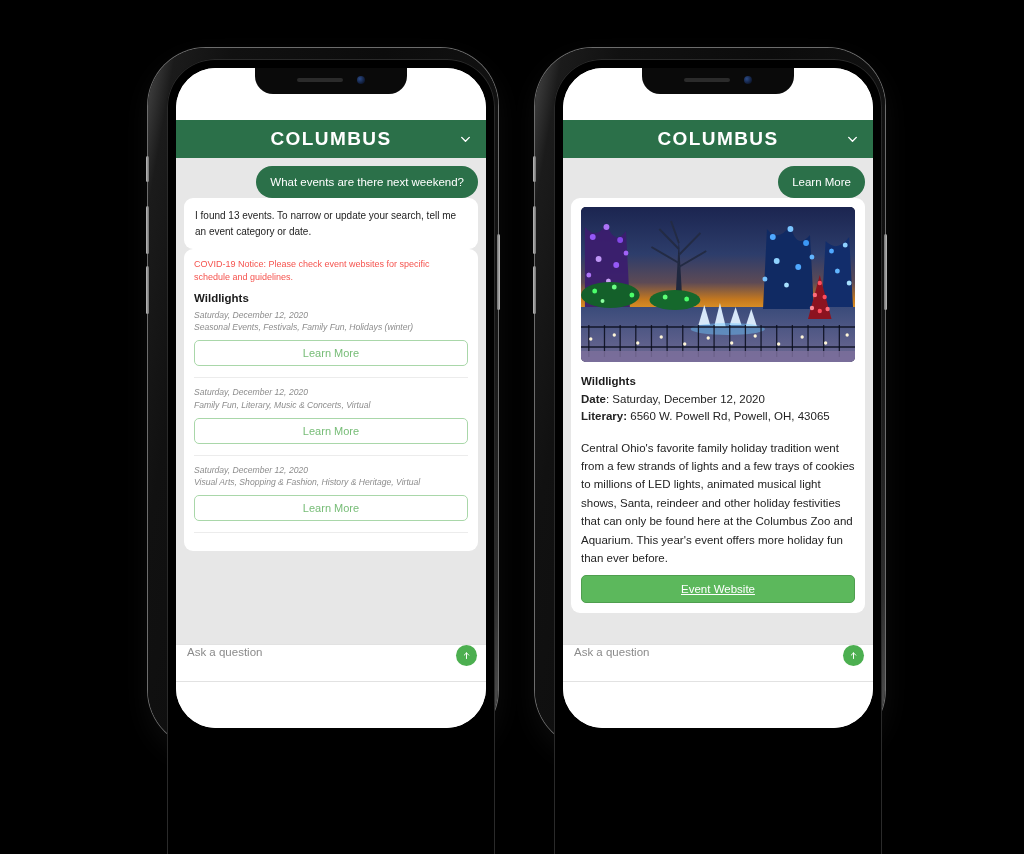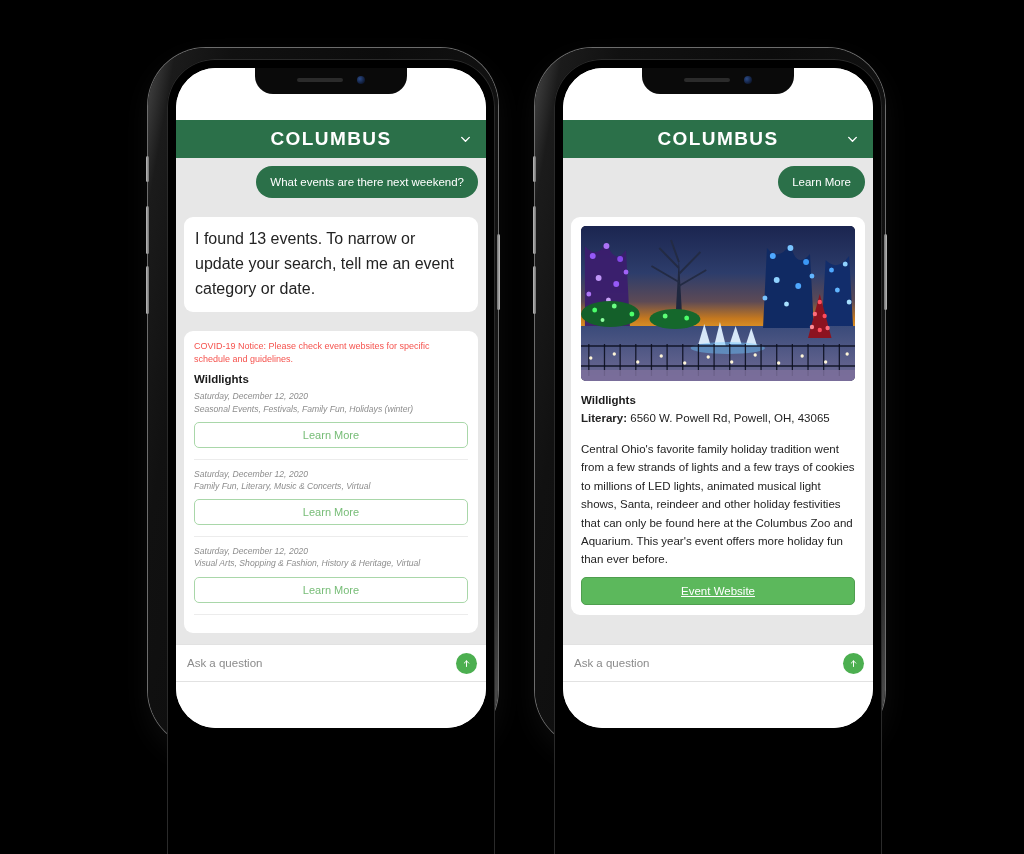--- a/index.html
+++ b/index.html
@@ -101,38 +101,38 @@
   }
   .chevron svg { display: block; }
 
   .chat-area {
     flex: 1 1 auto;
     background: #e7e7e7;
     padding: 8px 8px 0 8px;
     overflow: hidden;
     display: flex;
     flex-direction: column;
-    gap: 19px;
+    gap: 0;
   }
 
   .bubble-user {
     align-self: flex-end;
     background: #2b7049;
     color: #ffffff;
     font-size: 11.5px;
     border-radius: 16px;
     padding: 9px 14px;
     max-width: 86%;
     line-height: 1.25;
   }
   .bubble-bot {
     align-self: stretch;
     background: #ffffff;
     color: #232323;
-    font-size: 16px;
+    font-size: 10px;
     border-radius: 9px;
     padding: 10px 11px;
     line-height: 1.55;
   }
 
   .card {
     align-self: stretch;
     background: #ffffff;
     border-radius: 9px;
     padding: 9px 10px 10px 10px;
@@ -224,21 +224,21 @@
     line-height: 1.6;
   }
 
   .input-bar {
     flex: none;
     height: 36px;
     background: #ffffff;
     border-top: 1px solid #e2e2e2;
     border-bottom: 1px solid #e2e2e2;
     display: flex;
-    align-items: center;
+    align-items: flex-start;
     padding: 0 9px;
     gap: 8px;
   }
   .input-bar input {
     flex: 1;
     border: none;
     outline: none;
     font-size: 11.5px;
     font-family: "Liberation Sans", sans-serif;
     color: #4a4a4a;
@@ -488,20 +488,23 @@
                   <circle cx="250" cy="136" r="1.7"></circle>
                     <circle cx="272" cy="128" r="1.7"></circle>
                 </g>
                 <rect x="0" y="144" width="280" height="11" fill="#7b6f9b" opacity="0.85"></rect>
               </svg>
             </div>
 
             <div class="detail-head">
               <div class="detail-name">Wildlights</div>
               <div class="detail-row">
+                <b>Date</b><span>: </span><span>Saturday, December 12, 2020</span>
+              </div>
+              <div class="detail-row">
                 <b>Literary:</b><span> </span><span>6560 W. Powell Rd, Powell, OH, 43065</span>
               </div>
             </div>
 
             <div class="detail-desc">Central Ohio's favorite family holiday tradition went from a few strands of lights and a few trays of cookies to millions of LED lights, animated musical light shows, Santa, reindeer and other holiday festivities that can only be found here at the Columbus Zoo and Aquarium. This year's event offers more holiday fun than ever before.</div>
 
             <button class="btn-solid link-style">Event Website</button>
           </div>
         </div>
 

